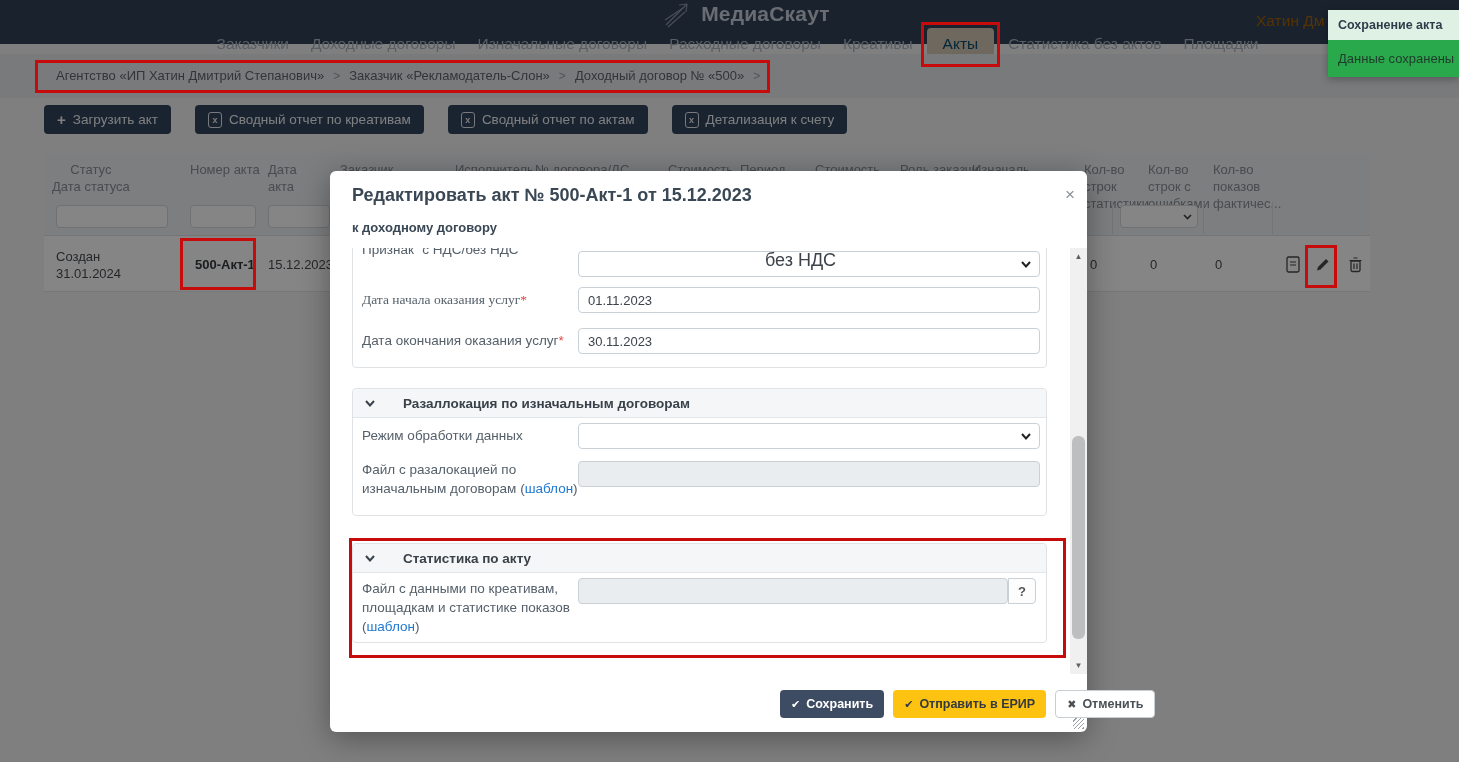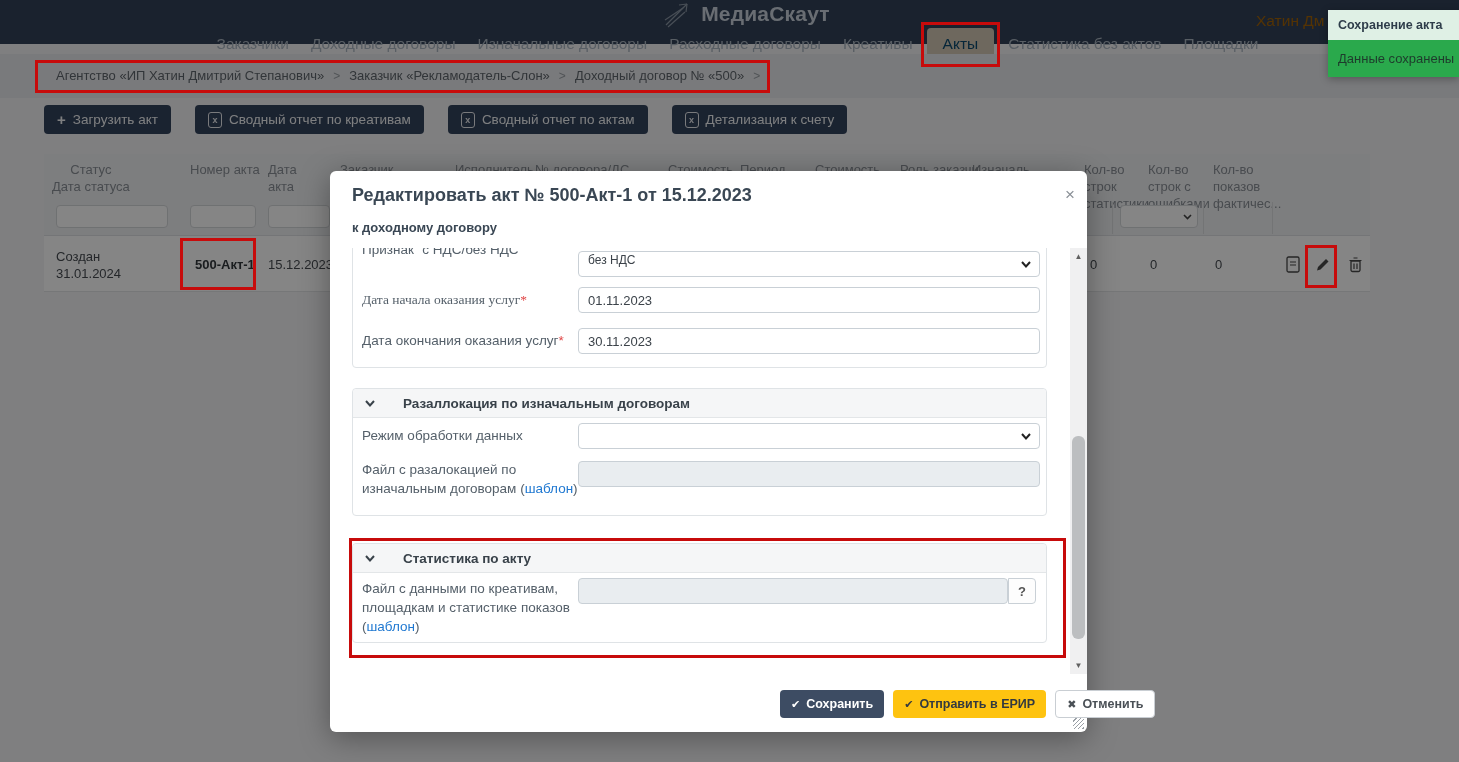--- a/index.html
+++ b/index.html
@@ -56,21 +56,21 @@
   .m-sub { position:absolute; left:22px; top:49px; font-size:13px; font-weight:bold; color:#3a4754; }
   .m-close { position:absolute; right:12px; top:14px; font-size:17px; color:#8a9097; cursor:pointer; }
   .m-body { position:absolute; left:0; top:77px; width:740px; height:426px; overflow:hidden; }
   .card { position:absolute; left:22px; width:695px; border:1px solid #dfe3e6; border-radius:4px; background:#fff; }
   .card-head { height:29px; background:#f5f6f7; border-bottom:1px solid #e3e6e8; border-radius:4px 4px 0 0;
     display:flex; align-items:center; gap:28px; padding-left:12px; cursor:pointer; }
   .card-head .ct { font-size:13.5px; font-weight:bold; color:#39424a; }
   .lbl { position:absolute; left:32px; font-size:13.5px; color:#55606a; line-height:19px; }
   .req { color:#e04545; }
   .sel { position:absolute; left:248px; width:462px; height:26px; border:1px solid #c9d0d6; border-radius:4px;
-    background:#fff; font-size:12px; color:#3c434a; display:flex; align-items:center; padding:0 26px 8px 9px; cursor:pointer; }
+    background:#fff; font-size:18px; color:#3c434a; display:flex; align-items:center; padding:0 26px 8px 9px; cursor:pointer;justify-content:center; }
   .sel .chev { position:absolute; right:8px; top:9px; }
   .inp { position:absolute; left:248px; width:462px; height:26px; border:1px solid #c9d0d6; border-radius:4px;
     background:#fff; font-size:13px; color:#3c434a; padding:0 9px; font-family:"Liberation Sans",sans-serif; }
   .inp:disabled, .inp.dis { background:#e9edf0; color:#6b7680; }
   .link { color:#1f78d1; cursor:pointer; }
   .help-btn { position:absolute; left:678px; width:28px; height:26px; border:1px solid #c9d0d6; border-radius:0 4px 4px 0;
     background:#fdfdfd; font-size:13px; font-weight:bold; color:#555; display:flex; align-items:center; justify-content:center; cursor:pointer; }
   .m-scroll { position:absolute; left:740px; top:77px; width:17px; height:426px; background:#f0f0f1; }
   .sc-arrow { position:absolute; left:0; width:17px; text-align:center; font-size:8px; color:#606060; cursor:pointer; }
   .sc-thumb { position:absolute; left:2px; width:13px; top:188px; height:203px; background:#bcbec0; border-radius:6px; cursor:pointer; }

